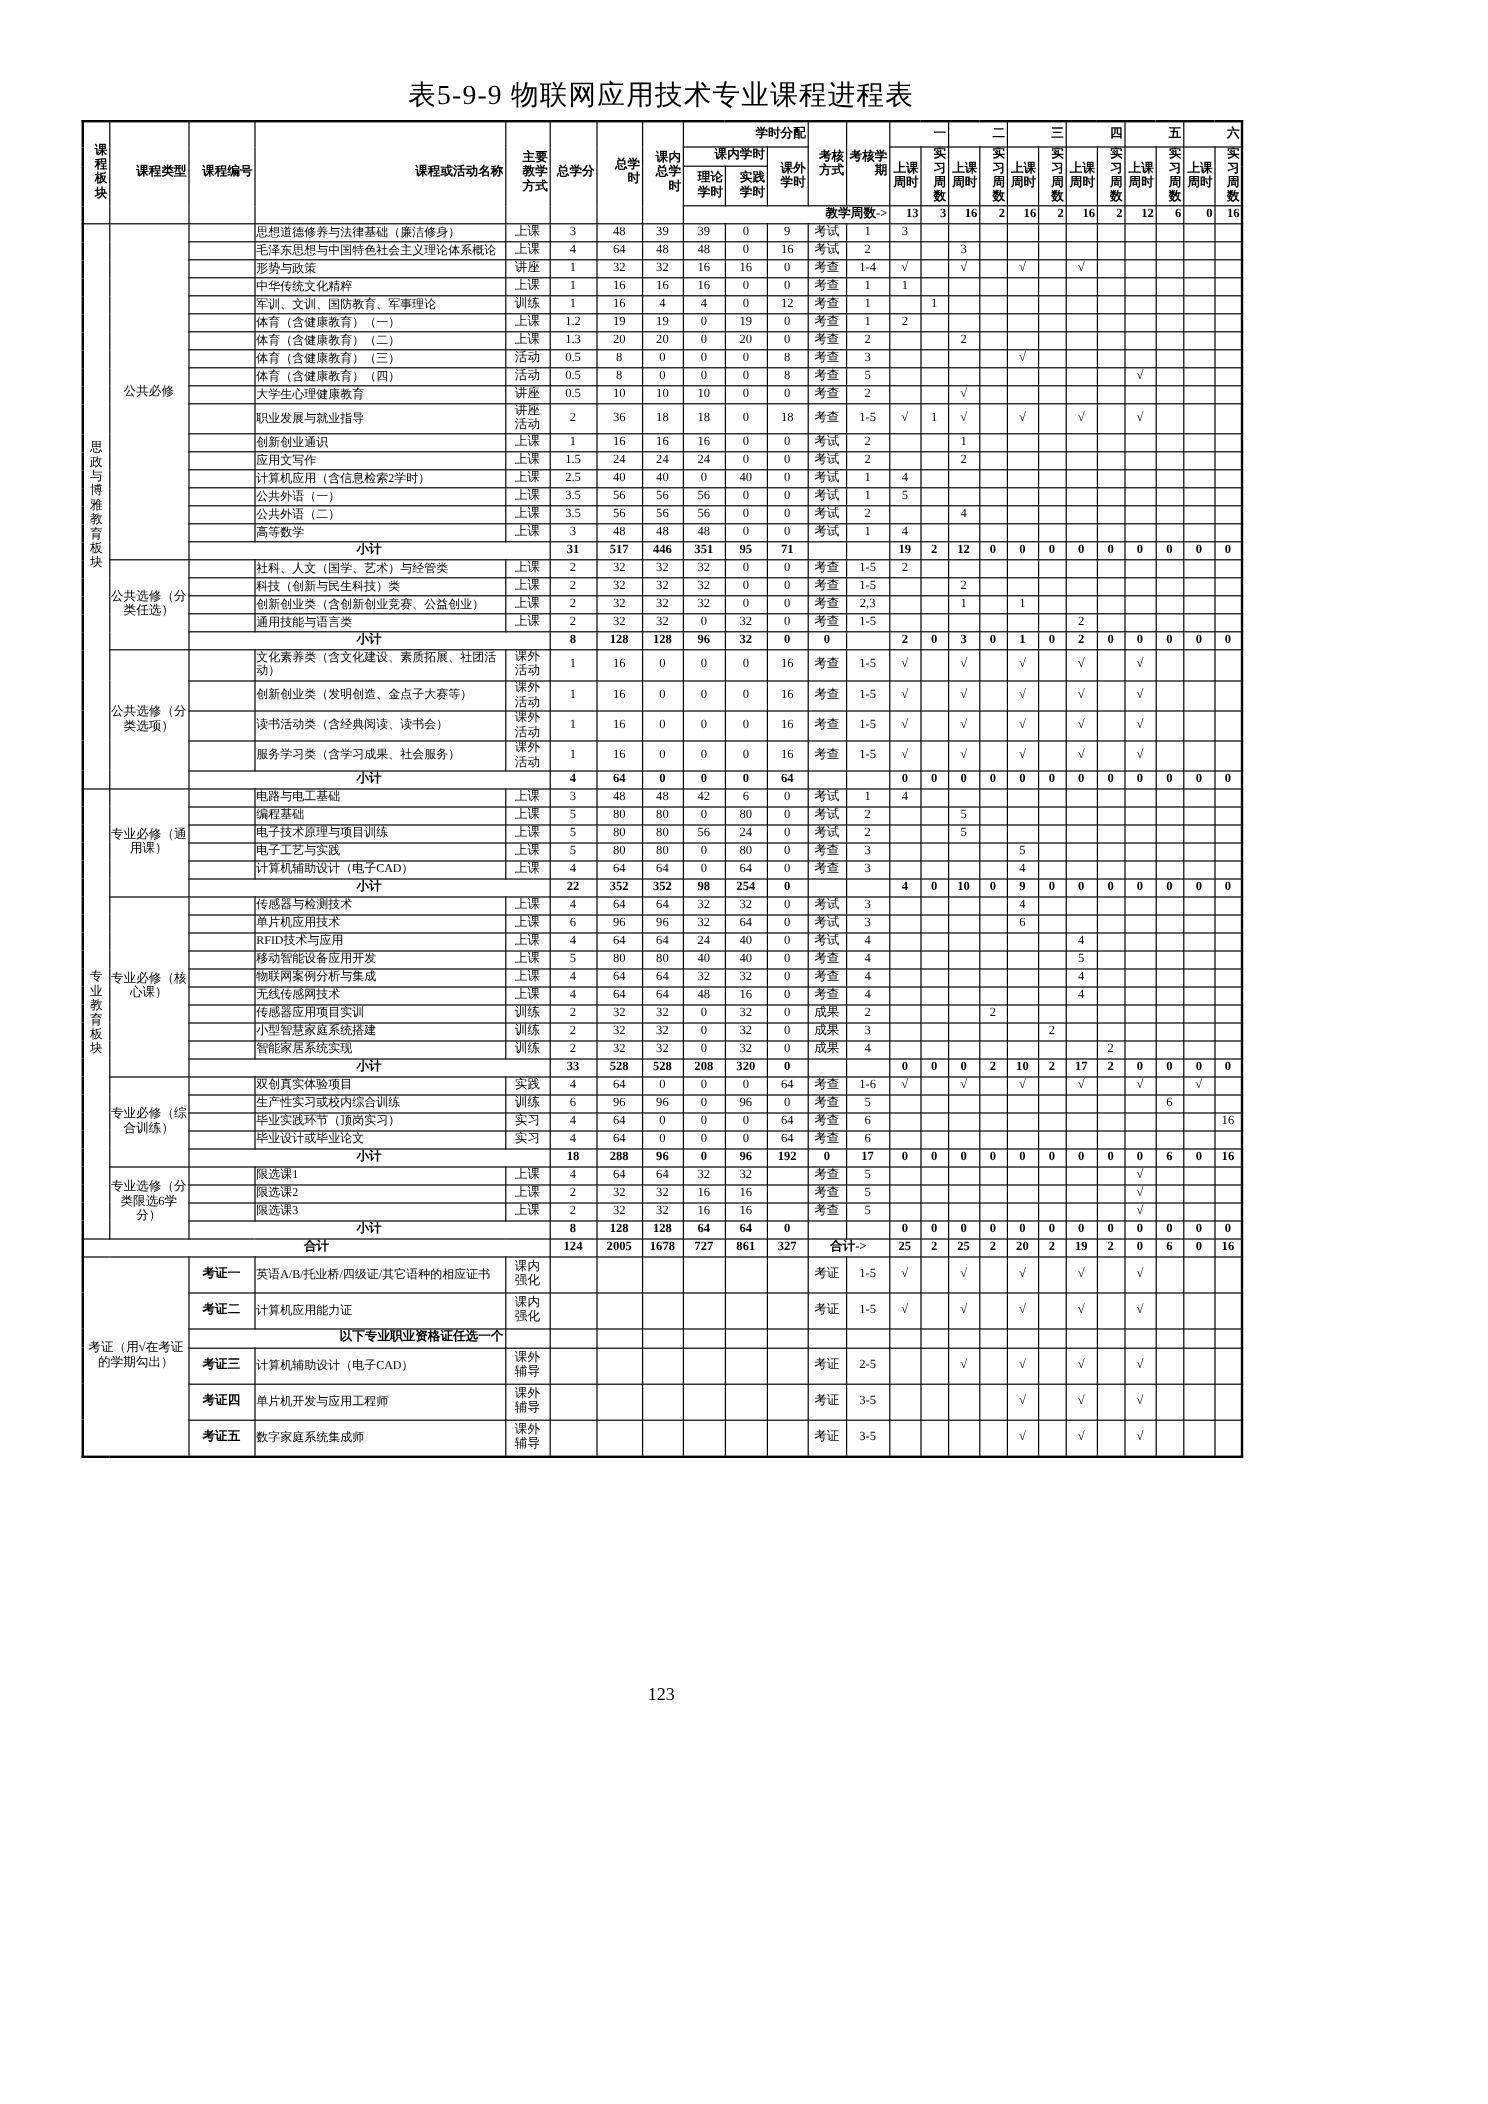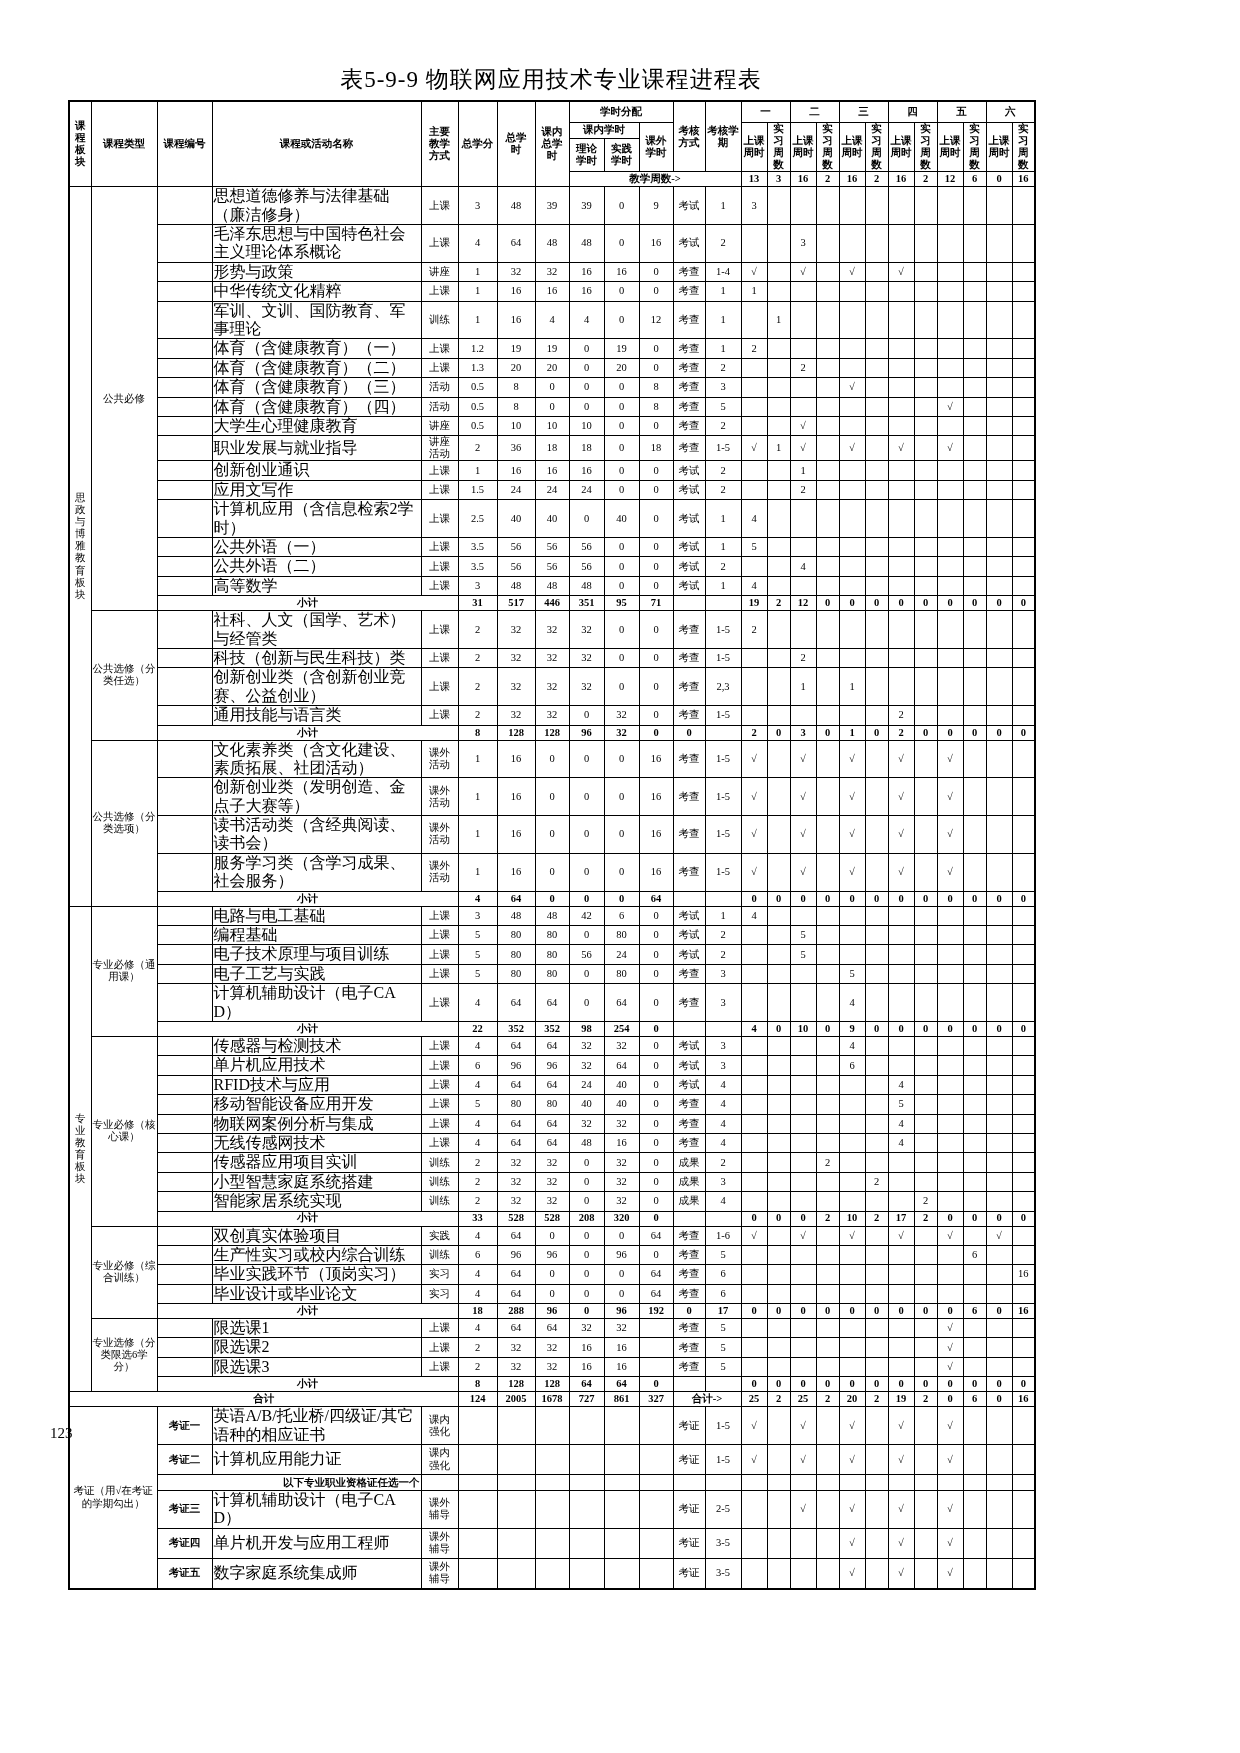--- a/index.html
+++ b/index.html
@@ -1,35 +1,35 @@
 <!DOCTYPE html>
 <html><head>
 <meta charset="utf-8">
 <style>
   html,body{margin:0;padding:0;background:#ffffff;}
   .page{position:relative;width:1240px;height:1753px;background:#ffffff;color:#000;
         font-family:"Liberation Serif","DejaVu Serif",serif;}
   .doc-title{position:absolute;left:68px;top:64px;width:966px;text-align:center;
              font-size:23px;letter-spacing:1px;}
-  .page-number{position:absolute;left:50px;top:1405px;width:966px;font-size:15px;margin-top:20px;}
+  .page-number{position:absolute;left:68px;top:1405px;width:966px;text-align:center;font-size:15px;}
   table.schedule{position:absolute;left:68px;top:100px;width:966px;border-collapse:collapse;
                  table-layout:fixed;border:2px solid #000;}
   .schedule th,.schedule td{border:1px solid #000;padding:0 1px;text-align:center;
       vertical-align:middle;font-size:10.5px;line-height:1.15;white-space:pre-line;
       word-break:break-all;overflow:hidden;}
-  .schedule thead th{font-weight:bold;}
+  .schedule thead th{font-weight:bold;text-align:right;}
   tr.hr1 th{height:20px;}
   tr.hr2 th{height:13px;}
   tr.hr3 th{height:28px;}
   tr.hr4 th{height:14px;}
   .tw-label{text-align:right;padding-right:3px;}
   tbody tr.course td{height:14px;}
   tbody tr.cert td{height:29px;}
   tbody tr.cert-div td{height:15px;}
-  td.name{text-align:left;font-size:16px;}
+  td.name{text-align:left;font-size:10px;}
   tr.subtotal td,tr.total-row td{font-weight:bold;}
   td.module-cell,td.type-cell{font-weight:normal;}
   td.bold{font-weight:bold;}
   td.divider-cell{text-align:right;font-weight:bold;padding-left:4px;}
 </style>
 </head>
 <body>
 
 <div class="page">
   <div class="doc-title">表5-9-9 物联网应用技术专业课程进程表</div>

